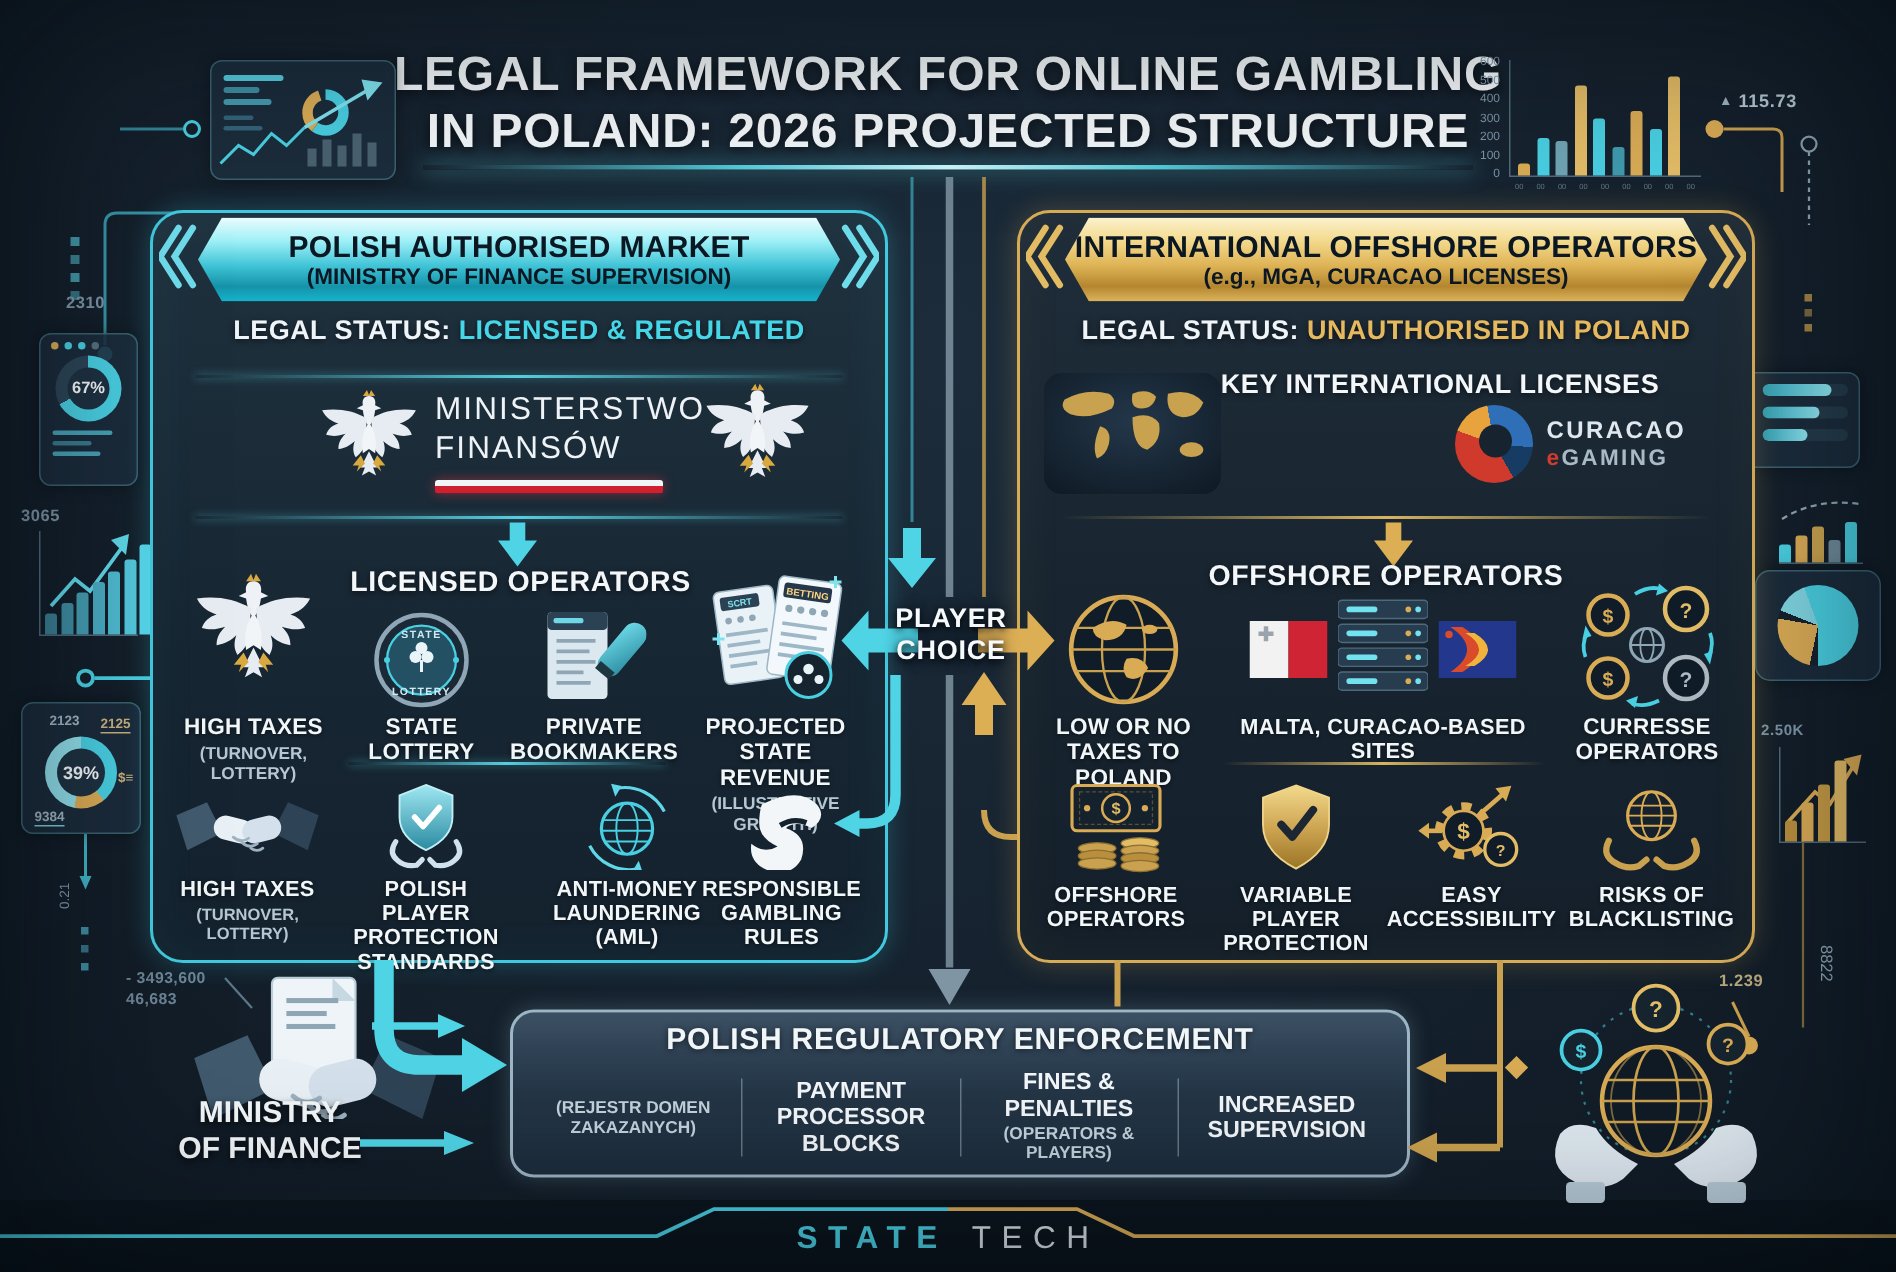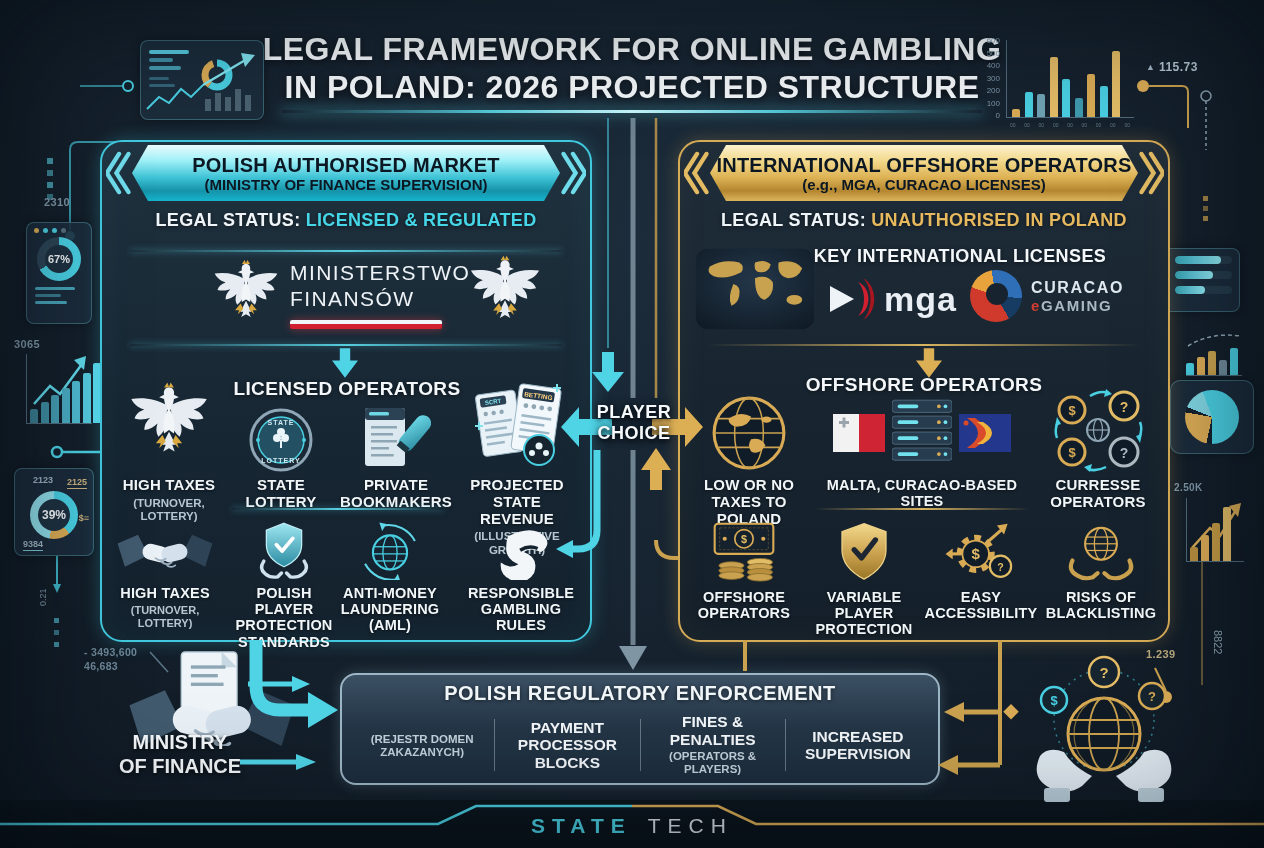--- a/index.html
+++ b/index.html
@@ -16,21 +16,21 @@
     background:linear-gradient(90deg,transparent,rgba(90,220,235,.9) 30%,#c8f6fb 50%,rgba(90,220,235,.9) 70%,transparent);
     box-shadow:0 0 14px rgba(90,220,235,.8)}
   
   .panel{position:absolute;top:140px;height:498px;width:488px;border-radius:22px}
   .panel.cy{left:100px;border:2.5px solid #41cadf;
     background:linear-gradient(180deg,#20323f,#172633 60%,#14222e);
     box-shadow:0 0 18px rgba(64,202,223,.28),inset 0 0 34px rgba(64,202,223,.06)}
   .panel.gd{left:678px;border:2.5px solid #d7ac57;
     background:linear-gradient(180deg,#1f2d3a,#17242f 60%,#141f2a);
     box-shadow:0 0 18px rgba(215,172,87,.25),inset 0 0 34px rgba(215,172,87,.05)}
-  .banner{position:absolute;left:4px;right:4px;top:3px;height:56px;display:flex;align-items:center}
+  .banner{position:absolute;left:4px;right:4px;top:3px;height:56px;display:flex;align-items:flex-start}
   .chev{width:26px;height:52px;flex:none}
   .chev path{fill:none;stroke-width:5;stroke-linecap:round}
   .chev.c path{stroke:#6fdceb}
   .chev.g path{stroke:#e2bb63}
   .hex{flex:1;height:56px;display:flex;flex-direction:column;justify-content:center;text-align:center;
     clip-path:polygon(16px 0,calc(100% - 16px) 0,100% 50%,calc(100% - 16px) 100%,16px 100%,0 50%)}
   .hex.c{background:linear-gradient(180deg,#ecfdff 0%,#9ef0f7 28%,#3fc3d6 58%,#1593a9 82%,#15b4cd 100%)}
   .hex.g{background:linear-gradient(180deg,#fdf3cf 0%,#f3d98c 28%,#ddb254 58%,#b4862f 82%,#dcb45c 100%)}
   .banner-l1{font-size:20px;font-weight:900;color:#0b1722;line-height:22px;letter-spacing:.2px}
   .banner-l2{font-size:15px;font-weight:800;color:#0b1722;line-height:17px}
@@ -501,21 +501,21 @@
     <div class="islot" style="height:58px">
       <svg width="58" height="58" viewBox="0 0 84 92">
         <path d="M42 2 L70 13 V36 Q70 58 42 71 Q14 58 14 36 V13 Z" fill="url(#shieldcy)" stroke="#bfeef5" stroke-width="2"></path>
         <path d="M30 36 L39 46 L56 26" stroke="#fff" stroke-width="6" fill="none" stroke-linecap="round" stroke-linejoin="round"></path>
         <path d="M10 62 Q2 74 12 82 Q20 89 32 87 L38 81" stroke="#cfe2ee" stroke-width="5.5" fill="none" stroke-linecap="round"></path>
         <path d="M74 62 Q82 74 72 82 Q64 89 52 87 L46 81" stroke="#cfe2ee" stroke-width="5.5" fill="none" stroke-linecap="round"></path>
       </svg>
     </div>
     <div class="op-label" style="font-size:14.5px">POLISH PLAYER PROTECTION STANDARDS</div>
   </div>
-  <div class="col" style="left:232px;top:380px;width:112px">
+  <div class="col" style="left:260px;top:380px;width:112px">
     <div class="islot" style="height:58px">
       <svg width="64" height="58" viewBox="0 0 90 80">
         <circle cx="45" cy="42" r="24" fill="none" stroke="#49cfe2" stroke-width="3"></circle>
         <ellipse cx="45" cy="42" rx="10" ry="24" fill="none" stroke="#49cfe2" stroke-width="1.8"></ellipse>
         <line x1="23" y1="34" x2="67" y2="34" stroke="#49cfe2" stroke-width="1.8"></line>
         <line x1="21" y1="44" x2="69" y2="44" stroke="#49cfe2" stroke-width="1.8"></line>
         <line x1="24" y1="54" x2="66" y2="54" stroke="#49cfe2" stroke-width="1.8"></line>
         <path d="M80 26 A42 42 0 0 0 36 4" stroke="#5fd7e8" stroke-width="3" fill="none"></path>
         <polygon points="30,0 40,2 34,12" fill="#5fd7e8"></polygon>
         <path d="M10 58 A42 42 0 0 0 54 80" stroke="#5fd7e8" stroke-width="3" fill="none"></path>
@@ -560,28 +560,20 @@
     <rect x="0" y="0" width="120" height="82" rx="12" fill="url(#mapbg)"></rect>
     <g fill="#c9a24f">
       <path d="M14 18 q14 -8 30 -4 q6 4 2 10 q-16 8 -28 4 q-8 -4 -4 -10 z"></path>
       <path d="M38 36 q8 2 6 12 q-2 8 -8 10 q-4 -8 2 -22 z"></path>
       <path d="M60 14 q10 -4 16 2 q-2 8 -10 8 q-8 0 -6 -10 z"></path>
       <path d="M60 30 q12 -4 18 4 q2 12 -8 18 q-10 -2 -10 -22 z"></path>
       <path d="M84 14 q16 -4 24 6 q-4 10 -14 10 q-12 -2 -10 -16 z"></path>
       <ellipse cx="100" cy="52" rx="8" ry="5"></ellipse>
     </g>
   </svg>
-  <div class="mga" style="left:150px;top:134px">
-    <svg width="46" height="46" viewBox="0 0 46 46">
-      <polygon points="0,10 24,23 0,36" fill="#eef3f7"></polygon>
-      <path d="M28 6 C42 12 42 34 28 40 C36 32 36 14 28 6 Z" fill="#d01f2f"></path>
-      <path d="M33 2 C48 10 48 36 33 44 C43 34 43 12 33 2 Z" fill="#a8161f"></path>
-    </svg>
-    <span class="mga-txt">mga</span>
-  </div>
   <div class="cur" style="left:290px;top:128px">
     <div class="cur-swirl"></div>
     <div>
       <div class="cur-l1">CURACAO</div>
       <div class="cur-l2"><span class="e">e</span><span>GAMING</span></div>
     </div>
   </div>
 
   <div class="dv g" style="left:28px;right:28px;top:202px"></div>
   <svg class="varr" style="left:236px;top:206px" width="26" height="30" viewBox="0 0 30 34">

